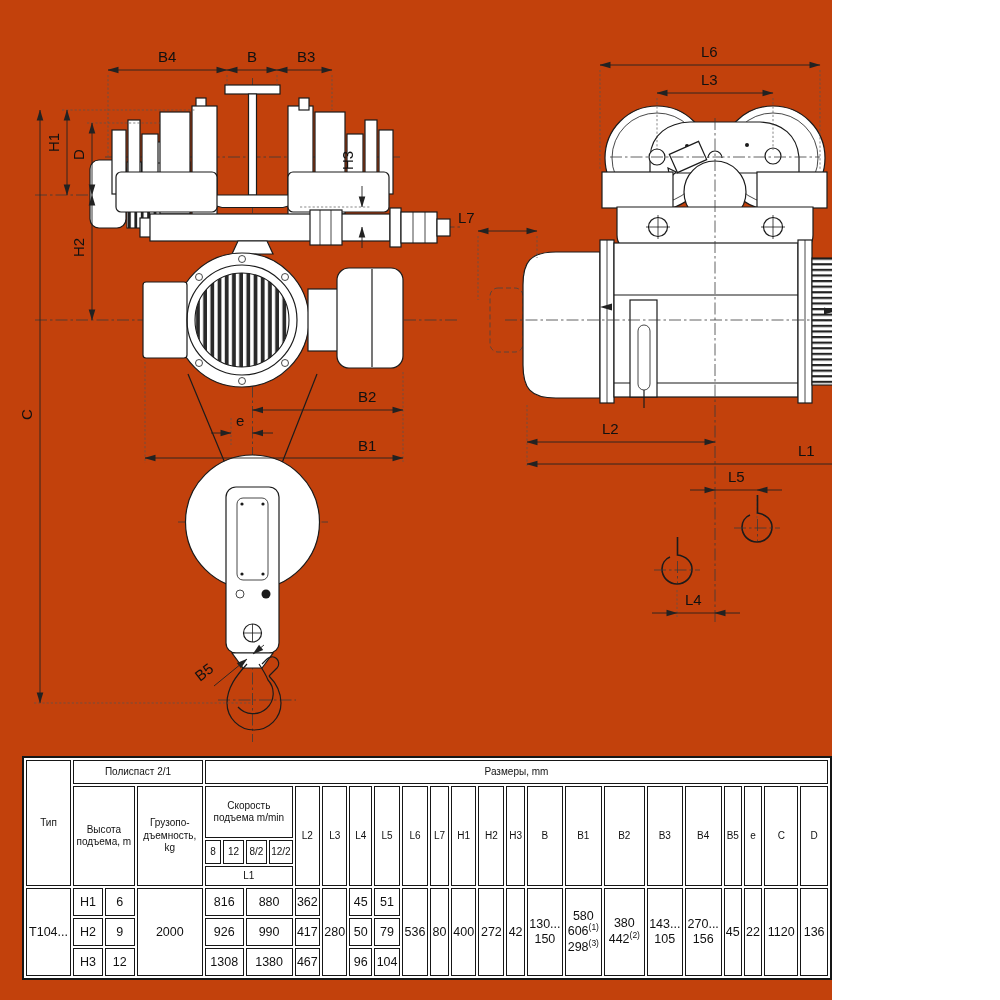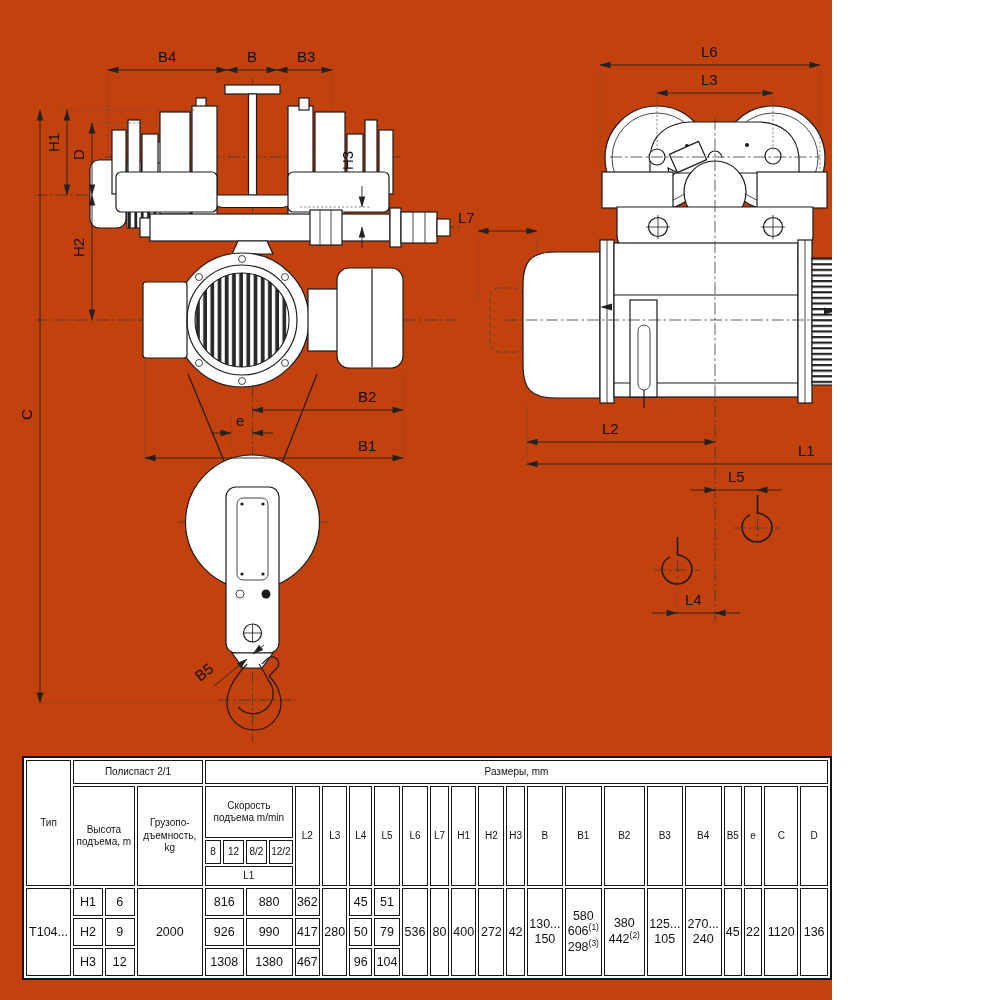--- a/index.html
+++ b/index.html
@@ -398,26 +398,26 @@
     <td class="fv" rowspan="3">
       <div class="b1l"><span>580</span><sup></sup></div>
       <div class="b1l"><span>606</span><sup>(1)</sup></div>
       <div class="b1l"><span>298</span><sup>(3)</sup></div>
     </td>
     <td class="fv" rowspan="3">
       <div class="b1l"><span>380</span><sup></sup></div>
       <div class="b1l"><span>442</span><sup>(2)</sup></div>
     </td>
     <td class="fv" rowspan="3">
-      <div>125...</div>
+      <div>143...</div>
             <div>105</div>
     </td>
     <td class="fv" rowspan="3">
       <div>270...</div>
-            <div>240</div>
+            <div>156</div>
     </td>
     <td class="fv" rowspan="3">45</td>
     <td class="fv" rowspan="3">22</td>
     <td class="fv" rowspan="3">1120</td>
     <td class="fv" rowspan="3">136</td>
   </tr>
   <tr style="height:28px">
     <td class="fv">H2</td>
     <td class="fv">9</td>
     <td class="fv" colspan="2">926</td>

